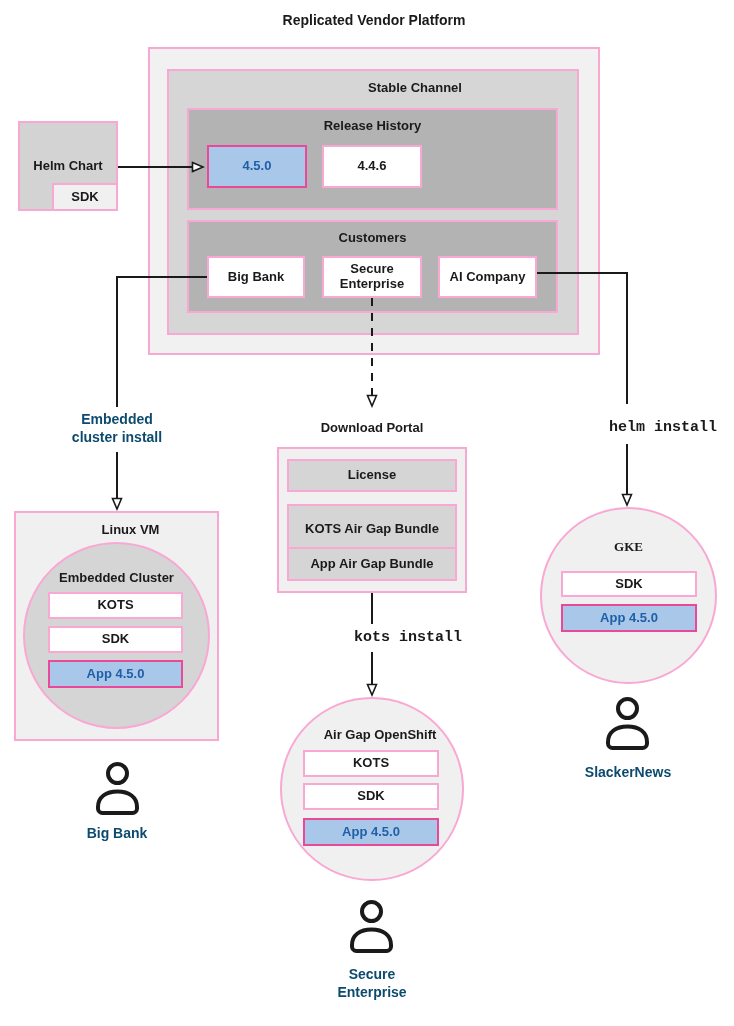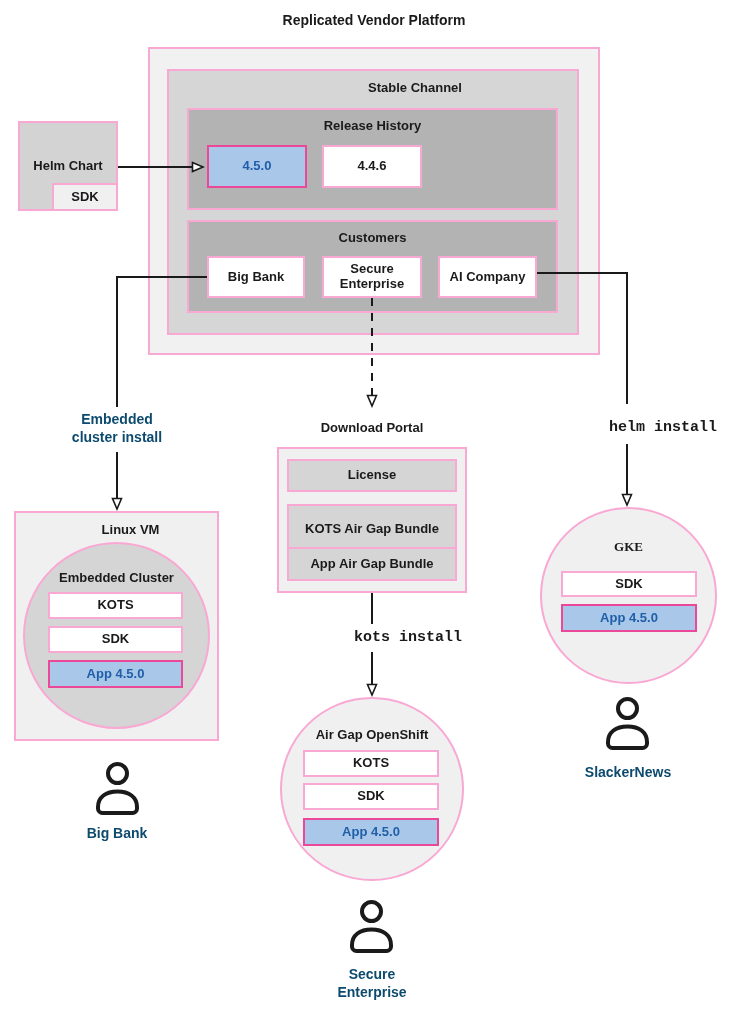--- a/index.html
+++ b/index.html
@@ -75,21 +75,21 @@
   <div class="abs cell box" style="left:48px; top:592px; width:135px; height:27px;">KOTS</div>
   <div class="abs cell box" style="left:48px; top:626px; width:135px; height:27px;">SDK</div>
   <div class="abs cell hl" style="left:48px; top:660px; width:135px; height:28px;">App 4.5.0</div>
 
   <div class="abs box circle" style="left:540px; top:507px; width:177px; height:177px; background:#f0f0f0;"></div>
   <div class="abs heading" style="left:540px; top:539px; width:177px;font-family:Liberation Serif, serif;">GKE</div>
   <div class="abs cell box" style="left:561px; top:571px; width:136px; height:26px;">SDK</div>
   <div class="abs cell hl" style="left:561px; top:604px; width:136px; height:28px;">App 4.5.0</div>
 
   <div class="abs box circle" style="left:280px; top:697px; width:184px; height:184px; background:#f0f0f0;"></div>
-  <div class="abs heading" style="left:280px; top:727px; width:184px;">Air Gap OpenShift</div>
+  <div class="abs heading" style="left:288px; top:727px; width:184px;">Air Gap OpenShift</div>
   <div class="abs cell box" style="left:303px; top:750px; width:136px; height:27px;">KOTS</div>
   <div class="abs cell box" style="left:303px; top:783px; width:136px; height:27px;">SDK</div>
   <div class="abs cell hl" style="left:303px; top:818px; width:136px; height:28px;">App 4.5.0</div>
 
   <div class="abs" style="left:94px; top:761px; width:47px; height:56px;">
     <svg width="47" height="56" viewBox="0 0 47 56">
       <circle cx="23.5" cy="12.5" r="9.5" fill="none" stroke="#1a1a1a" stroke-width="4"></circle>
       <path d="M4,46 C4,36 12,30.5 23.5,30.5 C35,30.5 43,36 43,46 L43,47.5 C43,50 41,52 38.5,52 L8.5,52 C6,52 4,50 4,47.5 Z" fill="none" stroke="#1a1a1a" stroke-width="4" stroke-linejoin="round"></path>
     </svg>
   </div>

